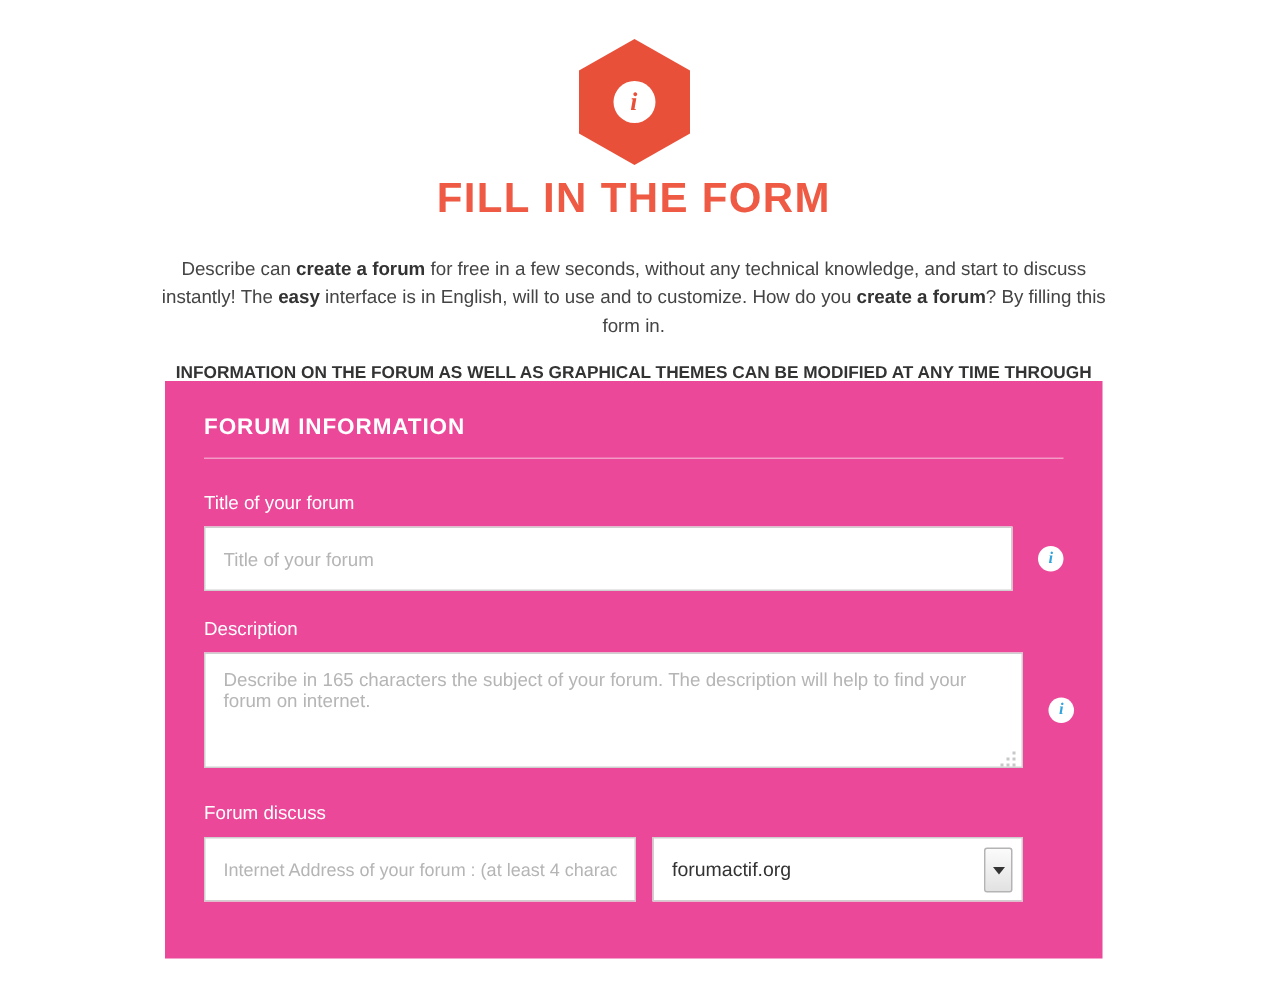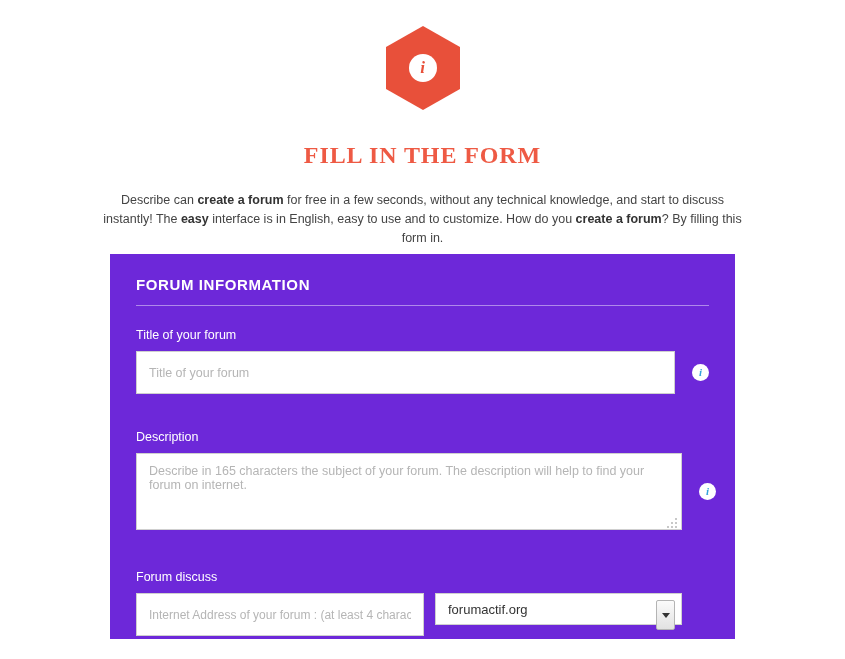--- a/index.html
+++ b/index.html
@@ -50,27 +50,26 @@
     background: #ffffff;
     color: #e8503a;
     font-family: "Liberation Serif", serif;
     font-style: italic;
     font-weight: bold;
     font-size: 17px;
     line-height: 28px;
     text-align: center;
   }
   .title {
-    margin: 28px 0 0 0;
+    margin: 2px 0 0 0;
     color: #ee5a44;
-    font-size: 24px;
+    font-size: 28px;
     font-weight: bold;
     letter-spacing: 0.9px;
     text-transform: uppercase;
-    font-family: Liberation Serif, serif;
   }
 
   .intro {
     margin: 22px auto 0 auto;
     width: 640px;
     text-align: center;
     color: #444444;
     font-size: 12.5px;
     line-height: 19px;
   }
@@ -86,38 +85,38 @@
     text-transform: uppercase;
   }
 
   
   .panel {
     position: absolute;
     left: 110px;
     top: 254px;
     width: 625px;
     height: 385px;
-    background: #6d28d9;
+    background: #ec4899;
     padding: 22px 26px 0 26px;
   }
   .panel-title {
     color: #ffffff;
     font-size: 15px;
     font-weight: bold;
     letter-spacing: 0.6px;
     text-transform: uppercase;
     padding-bottom: 12px;
   }
   .panel-rule {
     height: 1px;
     background: rgba(255,255,255,0.45);
     margin-bottom: 22px;
   }
 
-  .field-block { margin-bottom: 36px; position: relative; }
+  .field-block { margin-bottom: 18px; position: relative; }
   .field-label {
     color: #ffffff;
     font-size: 12.5px;
     margin-bottom: 9px;
   }
   .input-row {
     display: flex;
     align-items: flex-start;
   }
   .text-input {
@@ -193,21 +192,21 @@
     font-size: 12px;
     color: #555;
     font-family: "Liberation Sans", sans-serif;
     outline: none;
   }
   .addr-input::placeholder { color: #b5b5b5; }
   .select-wrap {
     position: relative;
     margin-left: 11px;
     width: 247px;
-    height: 32px;
+    height: 43px;
     border: 1px solid #cfcfcf;
     background: #ffffff;
     display: flex;
     align-items: center;
   }
   .select-value {
     padding-left: 12px;
     font-size: 13px;
     color: #333;
   }
@@ -244,21 +243,21 @@
       <div class="hexagon">
         <svg width="74" height="84" viewBox="0 0 74 84" aria-hidden="true">
           <polygon points="37,0 74,21 74,63 37,84 0,63 0,21" fill="#e8503a"></polygon>
         </svg>
         <span class="hex-inner-circle">i</span>
       </div>
     </div>
 
     <h1 class="title">FILL IN THE FORM</h1>
 
-    <p class="intro"><span>Describe can </span><b>create a forum</b><span> for free in a few seconds, without any technical knowledge, and start to discuss instantly! The </span><b>easy</b><span> interface is in English, easy to use and to customize. How do you </span><b>create a forum</b><span>? By filling this form in.</span></p>
+    <p class="intro"><span>Describe can </span><b>create a forum</b><span> for free in a few seconds, without any technical knowledge, and start to discuss instantly! The </span><b>easy</b><span> interface is in English, will to use and to customize. How do you </span><b>create a forum</b><span>? By filling this form in.</span></p>
 
     <p class="notice">INFORMATION ON THE FORUM AS WELL AS GRAPHICAL THEMES CAN BE MODIFIED AT ANY TIME THROUGH YOUR ADMINISTRATIVE PANNEL.</p>
   </div>
 
   <div class="panel">
     <div class="panel-title">FORUM INFORMATION</div>
     <div class="panel-rule"></div>
 
     <div class="field-block">
       <div class="field-label">Title of your forum</div>

